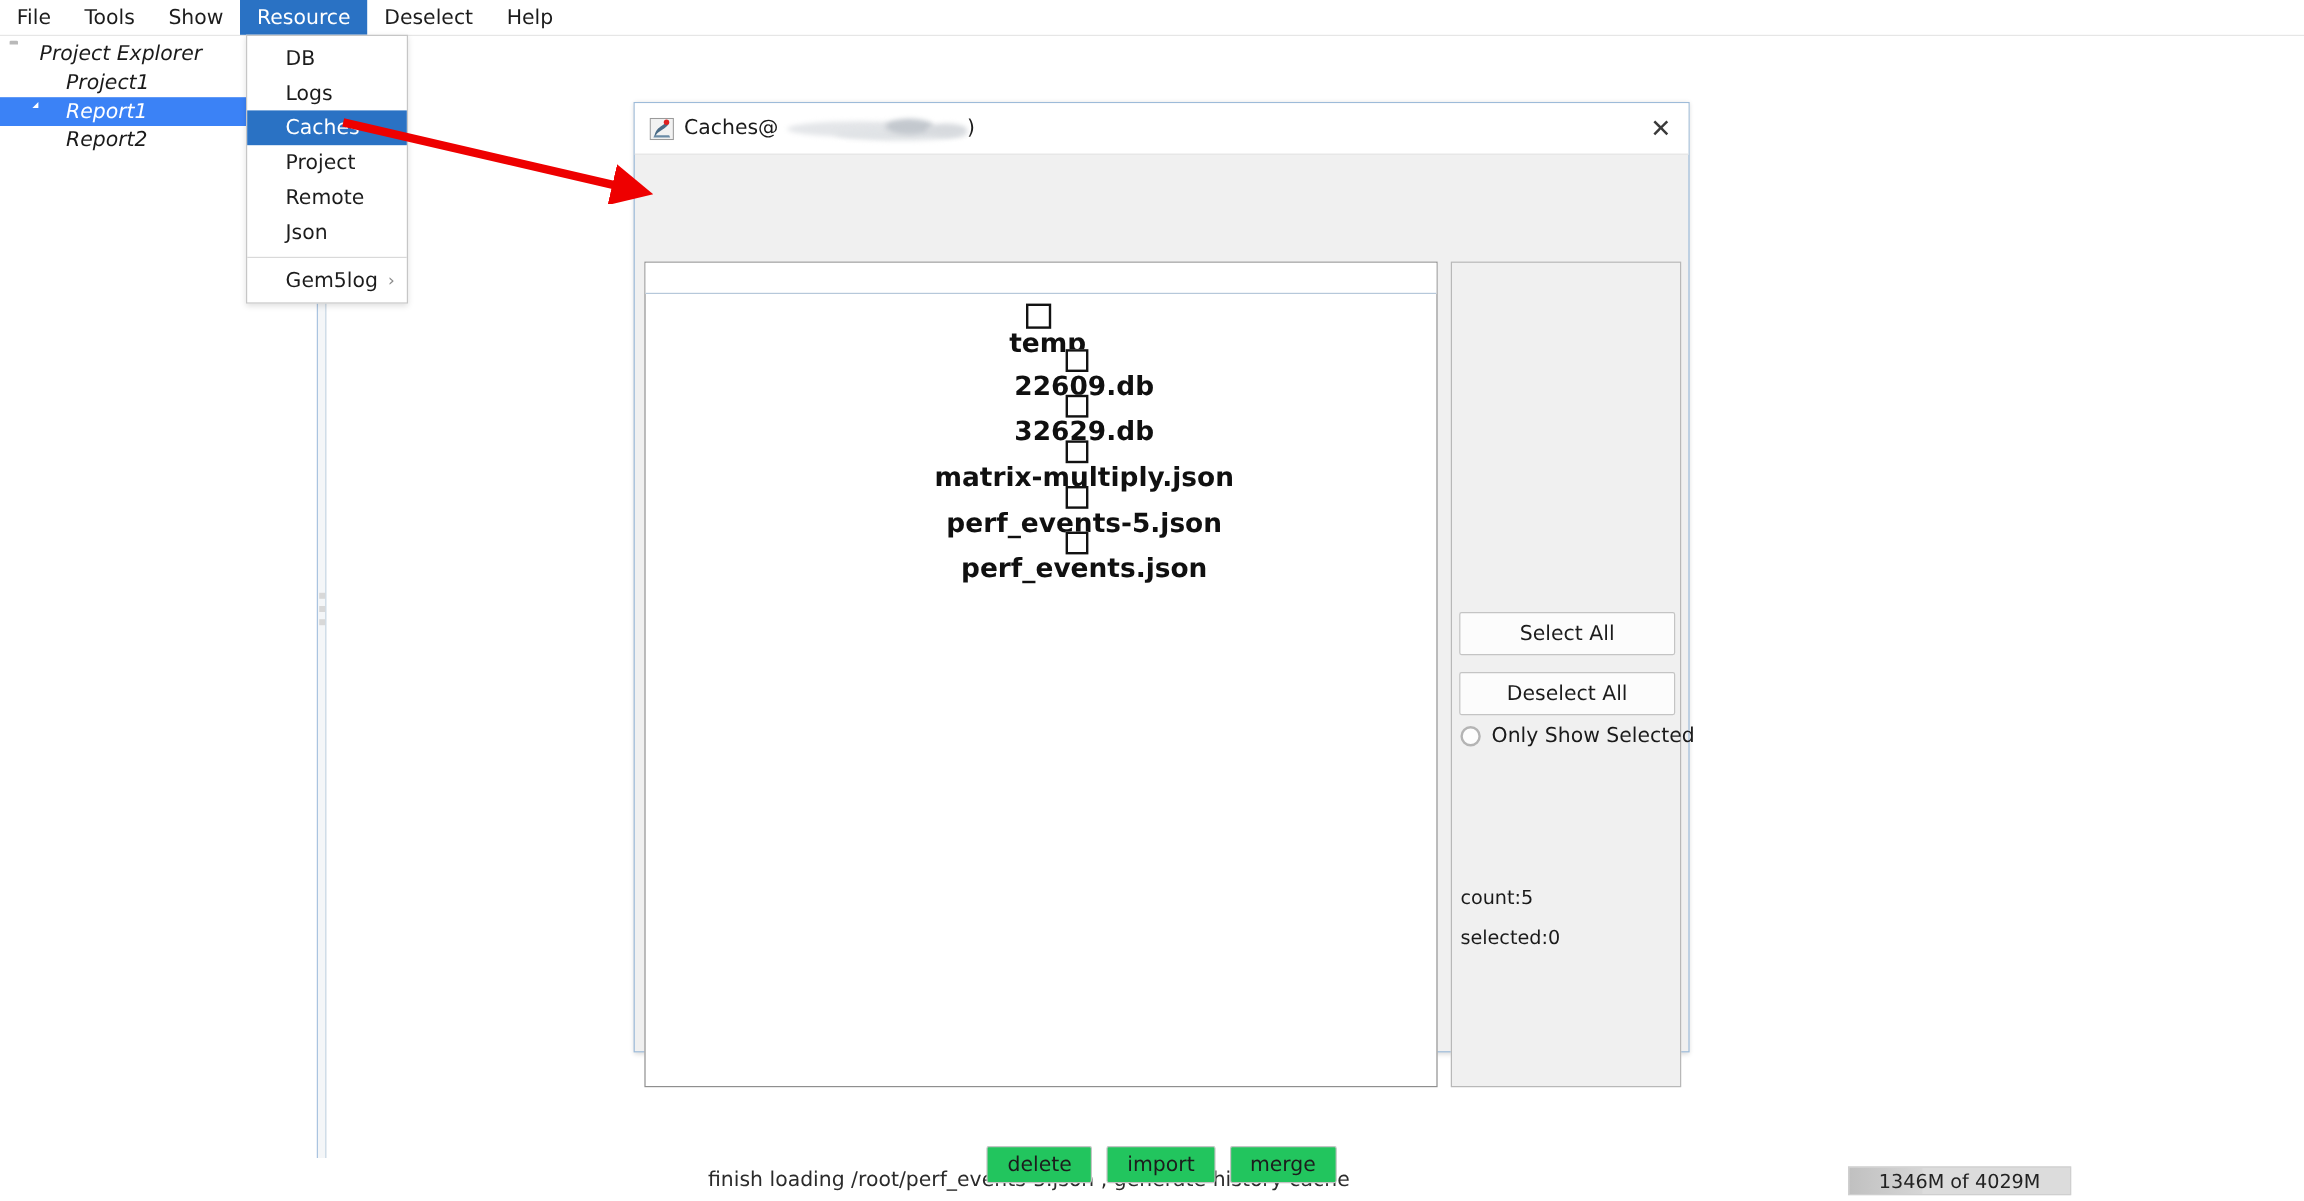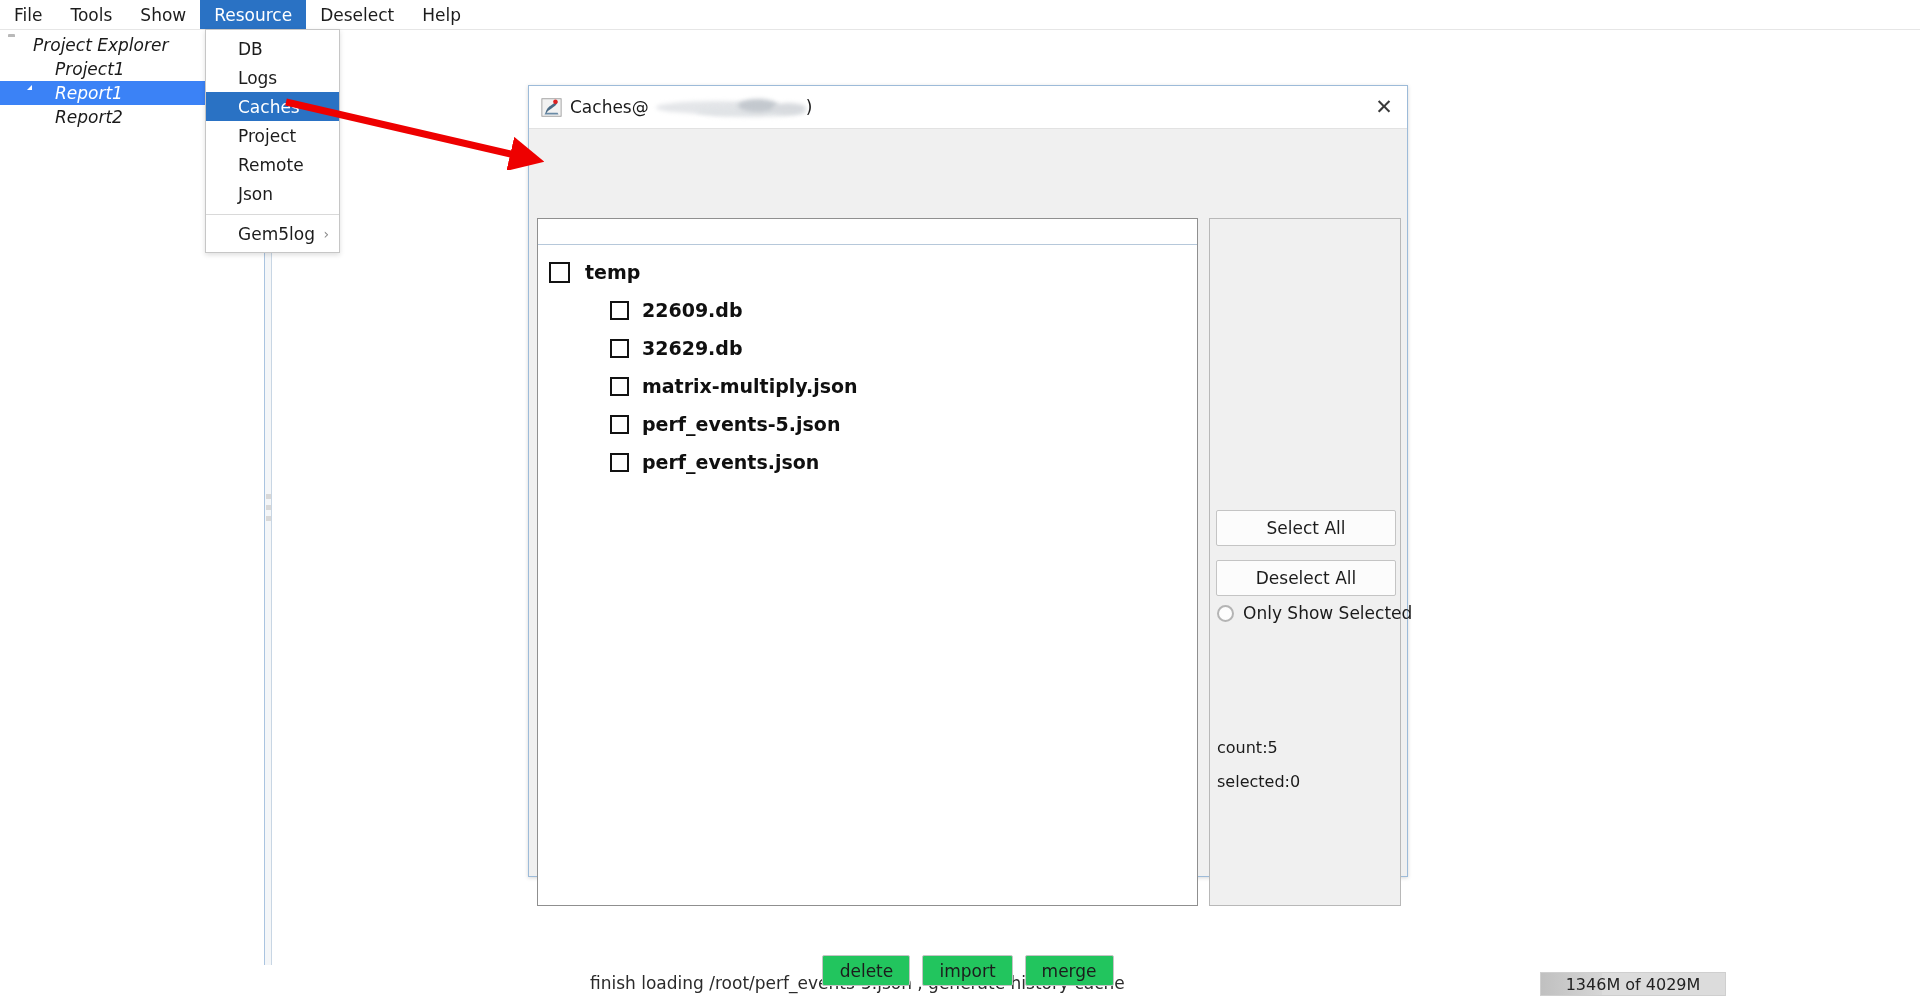--- a/index.html
+++ b/index.html
@@ -249,25 +249,26 @@
     height: 26px;
     background: #ffffff;
     border-bottom: 1px solid #b6c8da;
     box-sizing: border-box;
   }
   #list-items { padding-top: 8px; }
   .item-row {
     height: 38px;
     display: flex;
     align-items: center;
-    font-size: 19px;
+    font-size: 22px;
     font-weight: bold;
     color: #101010;
     cursor: default;
     white-space: nowrap;
+    flex-direction: column;
   }
   .item-row.root { padding-left: 11px; }
   .item-row.child { padding-left: 34px; margin-left: 38px; }
   .cb {
     width: 19px; height: 19px;
     border: 2px solid #121212;
     background: #ffffff;
     box-sizing: border-box;
     margin-right: 13px;
     flex: 0 0 auto;

